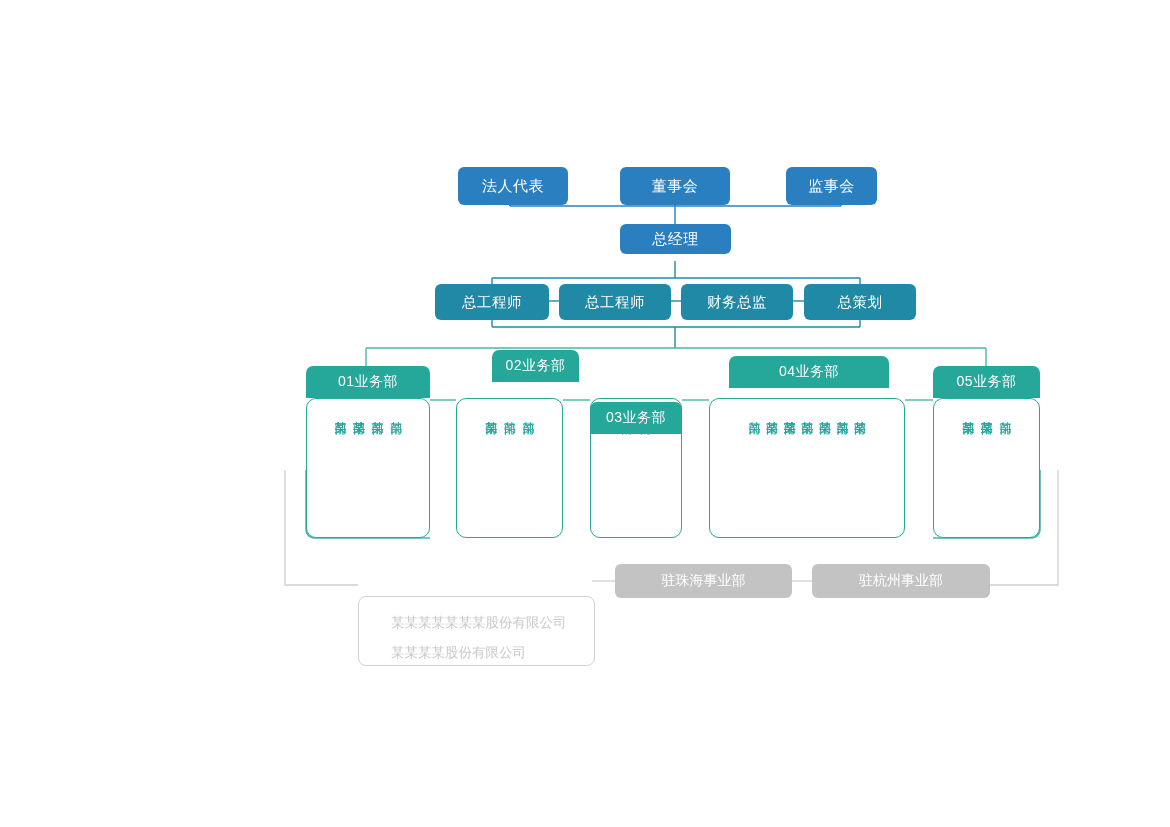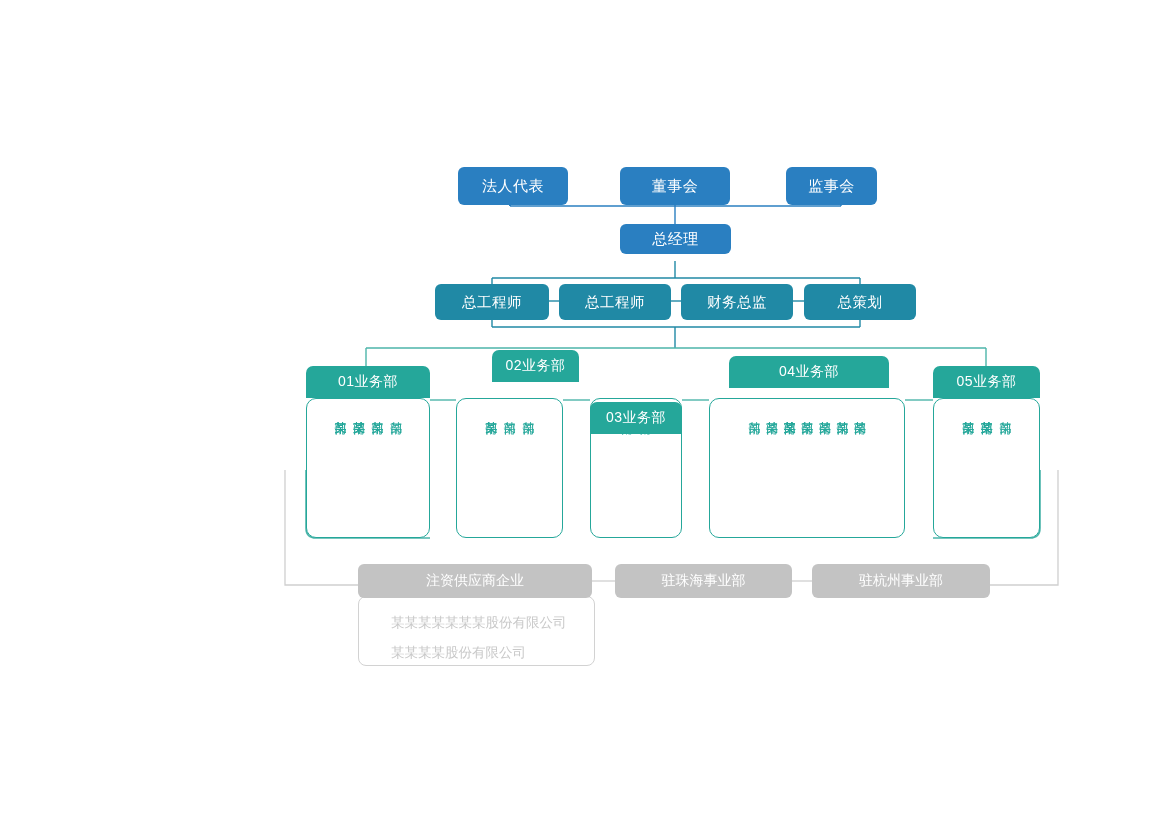--- a/index.html
+++ b/index.html
@@ -257,23 +257,20 @@
 
   <div class="box dept-head" style="left:933px; top:366px; width:107px;">
     <span>05业务部</span>
   </div>
   <div class="dept-body" style="left:933px; top:398px; width:107px; height:140px;">
     <span class="vtext">某部门</span>
     <span class="vtext">某某某某部门</span>
     <span class="vtext">某某某部门</span>
   </div>
 
-  <div class="gray-box" style="left:358px; top:564px; width:234px;">
-    <span>注资供应商企业</span>
-  </div>
   <div class="gray-box" style="left:615px; top:564px; width:177px;">
     <span>驻珠海事业部</span>
   </div>
   <div class="gray-box" style="left:812px; top:564px; width:178px;">
     <span>驻杭州事业部</span>
   </div>
 
   <div class="gray-panel" style="left:358px; top:596px; width:237px; height:70px;">
     <div class="row">某某某某某某某股份有限公司</div>
     <div class="row">某某某某股份有限公司</div>

